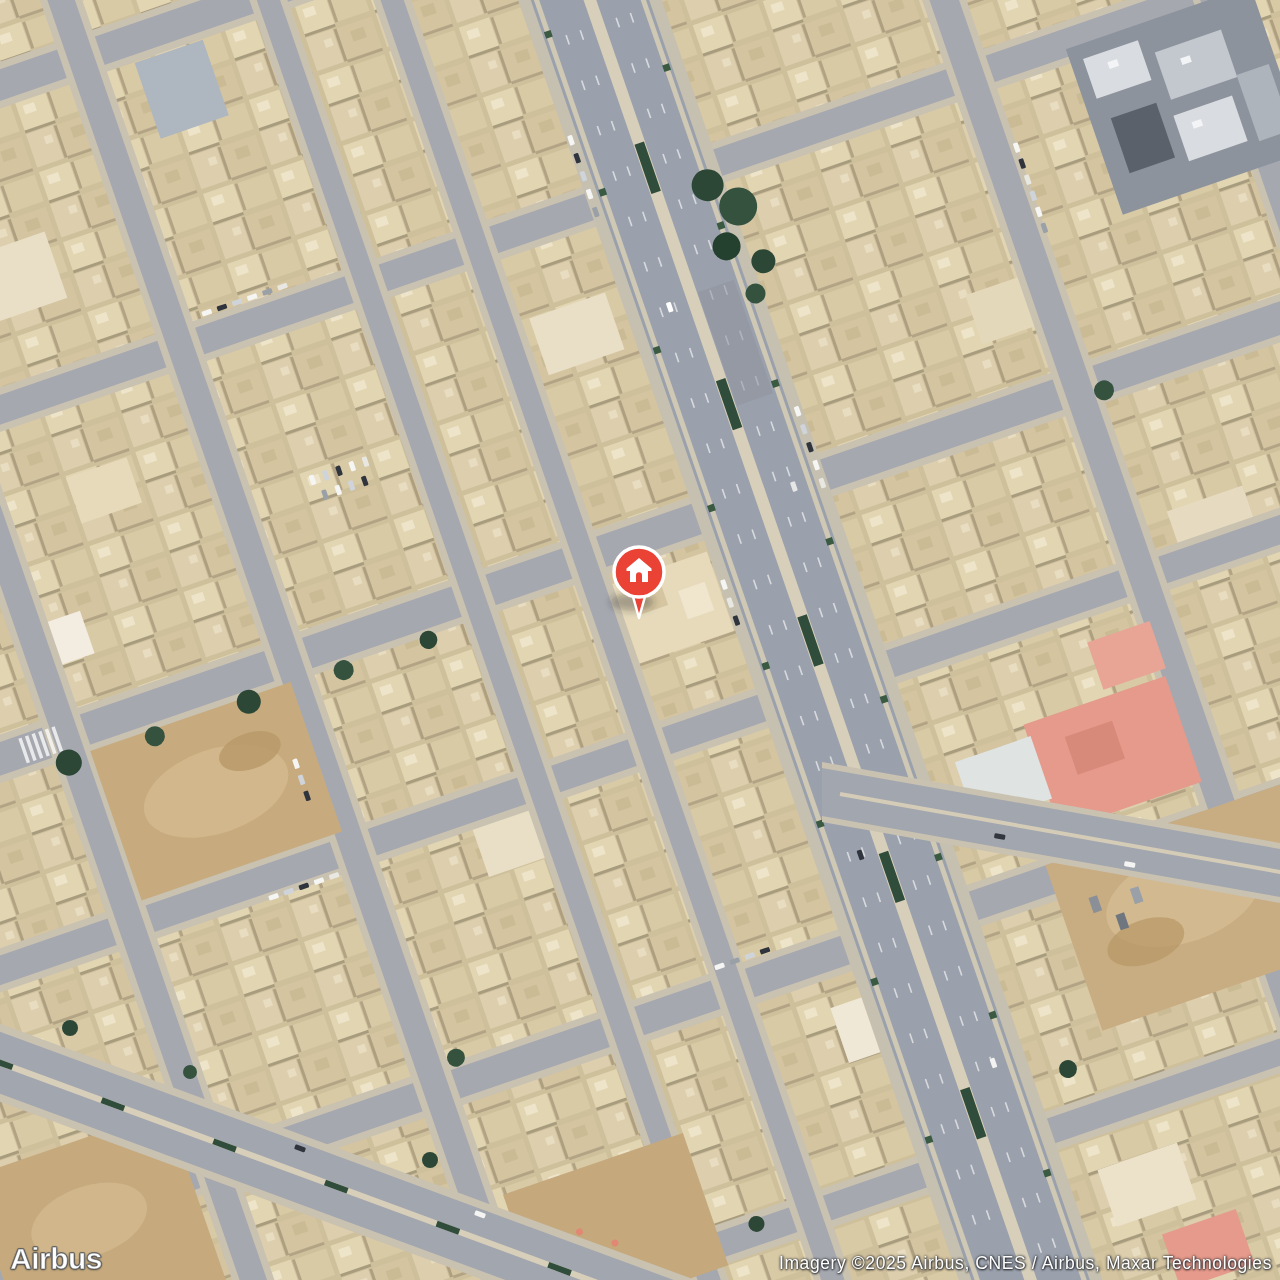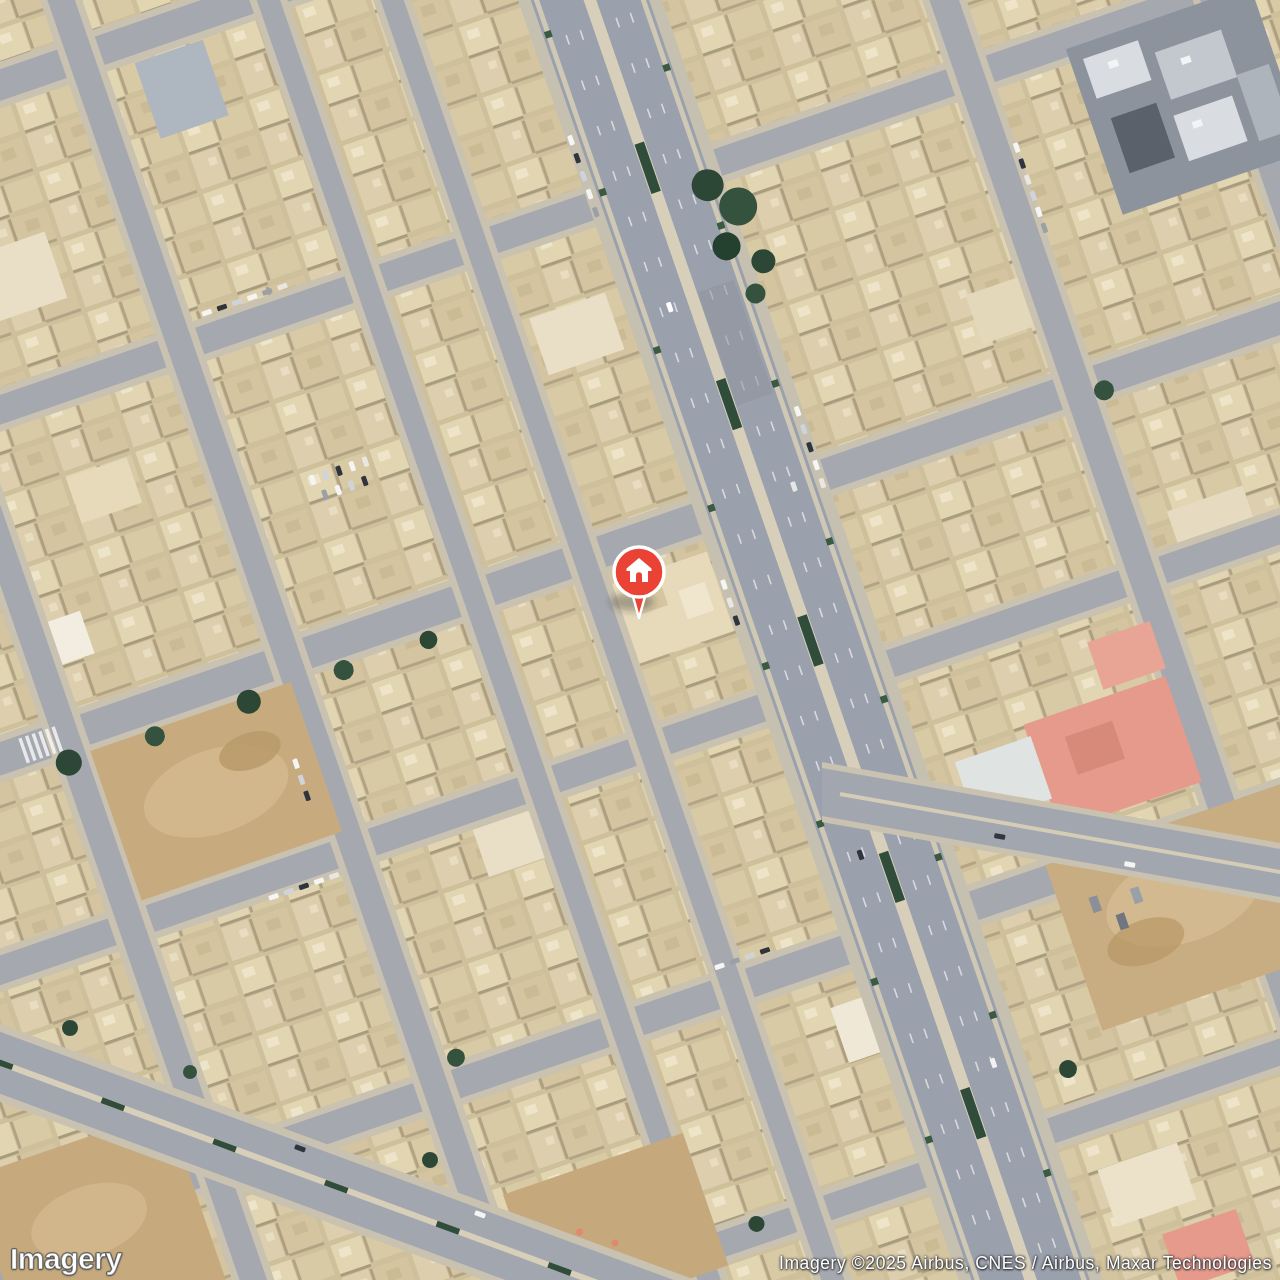--- a/index.html
+++ b/index.html
@@ -294,15 +294,15 @@
   </g>
 
   <g transform="translate(639,572)">
     <ellipse cx="-7" cy="30" rx="22" ry="9" fill="rgba(45,42,38,0.35)" filter="url(#soft)"></ellipse>
     <path class="pin-fill" d="M -9 14 L 0 46 L 9 14 Z" fill="#EA4335" stroke="#ffffff" stroke-width="2.5" stroke-linejoin="round"></path>
     <circle class="pin-fill" r="25" fill="#EA4335" stroke="#ffffff" stroke-width="3.5"></circle>
     <path class="pin-outline" fill="#FFFFFF" d="M 0 -14 L -12.5 -3.5 L -12.5 -1 L -9 -1 L -9 10 L -3 10 L -3 3.2 A 3 3 0 0 1 3 3.2 L 3 10 L 9 10 L 9 -1 L 12.5 -1 L 12.5 -3.5 Z"></path>
   </g>
 </svg>
 
-  <div class="google-logo">Imagery</div>
+  <div class="google-logo">Airbus</div>
   <div class="attribution">Imagery ©2025 Airbus, CNES / Airbus, Maxar Technologies</div>
 </div>
 
 </body></html>

